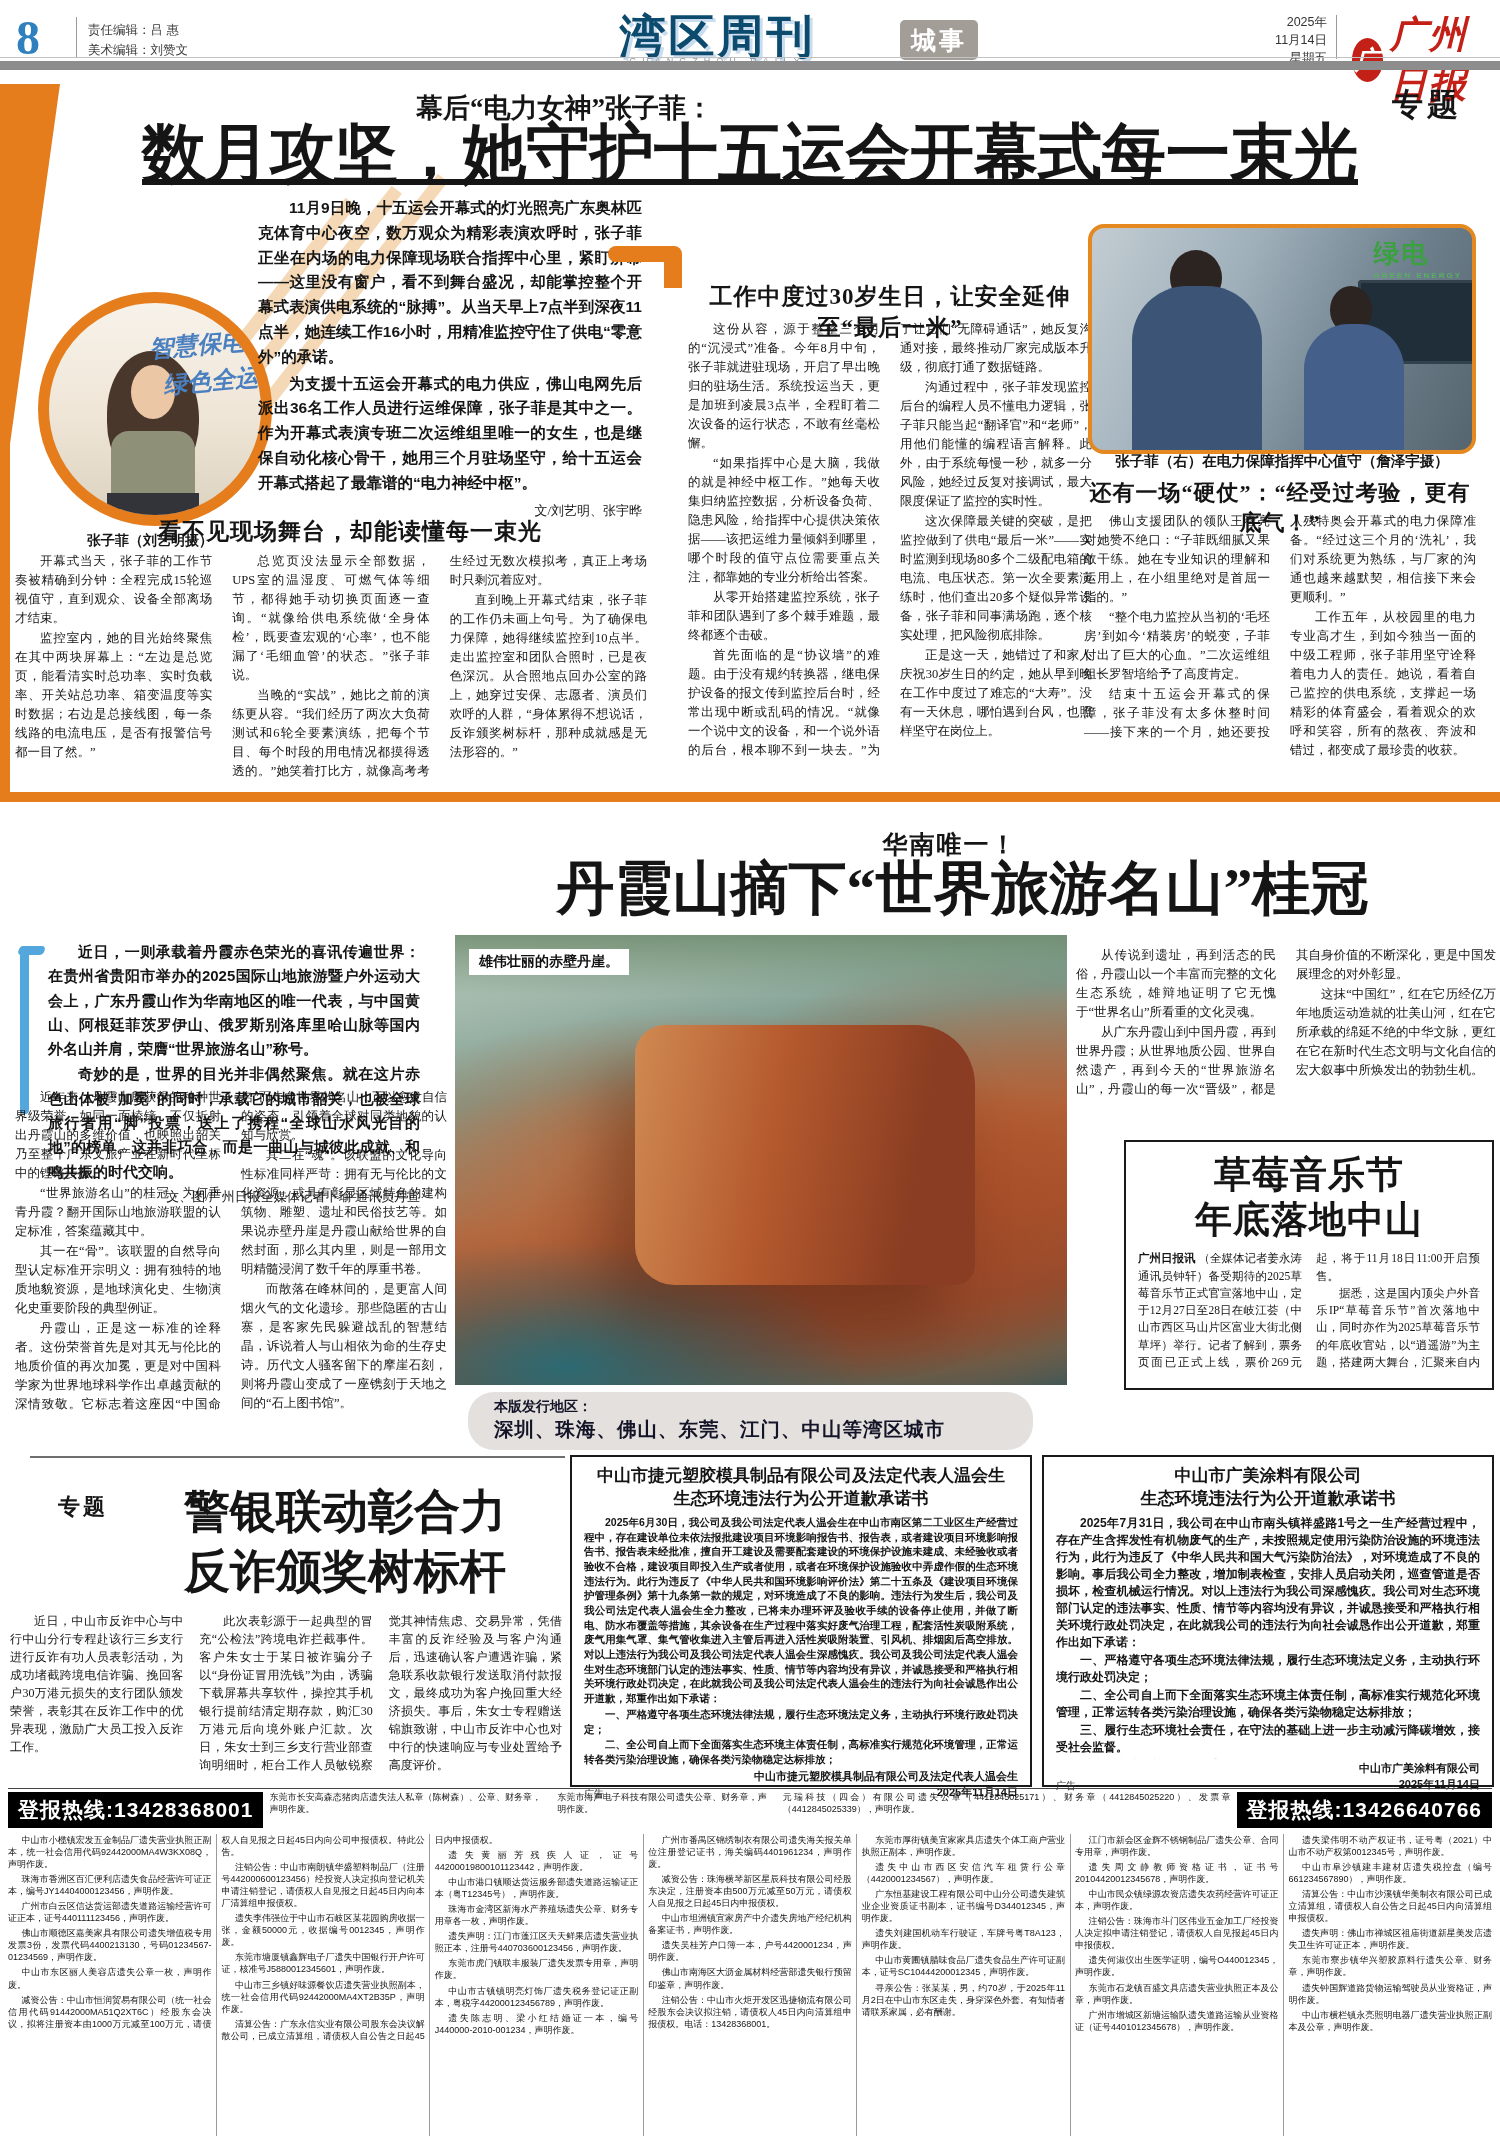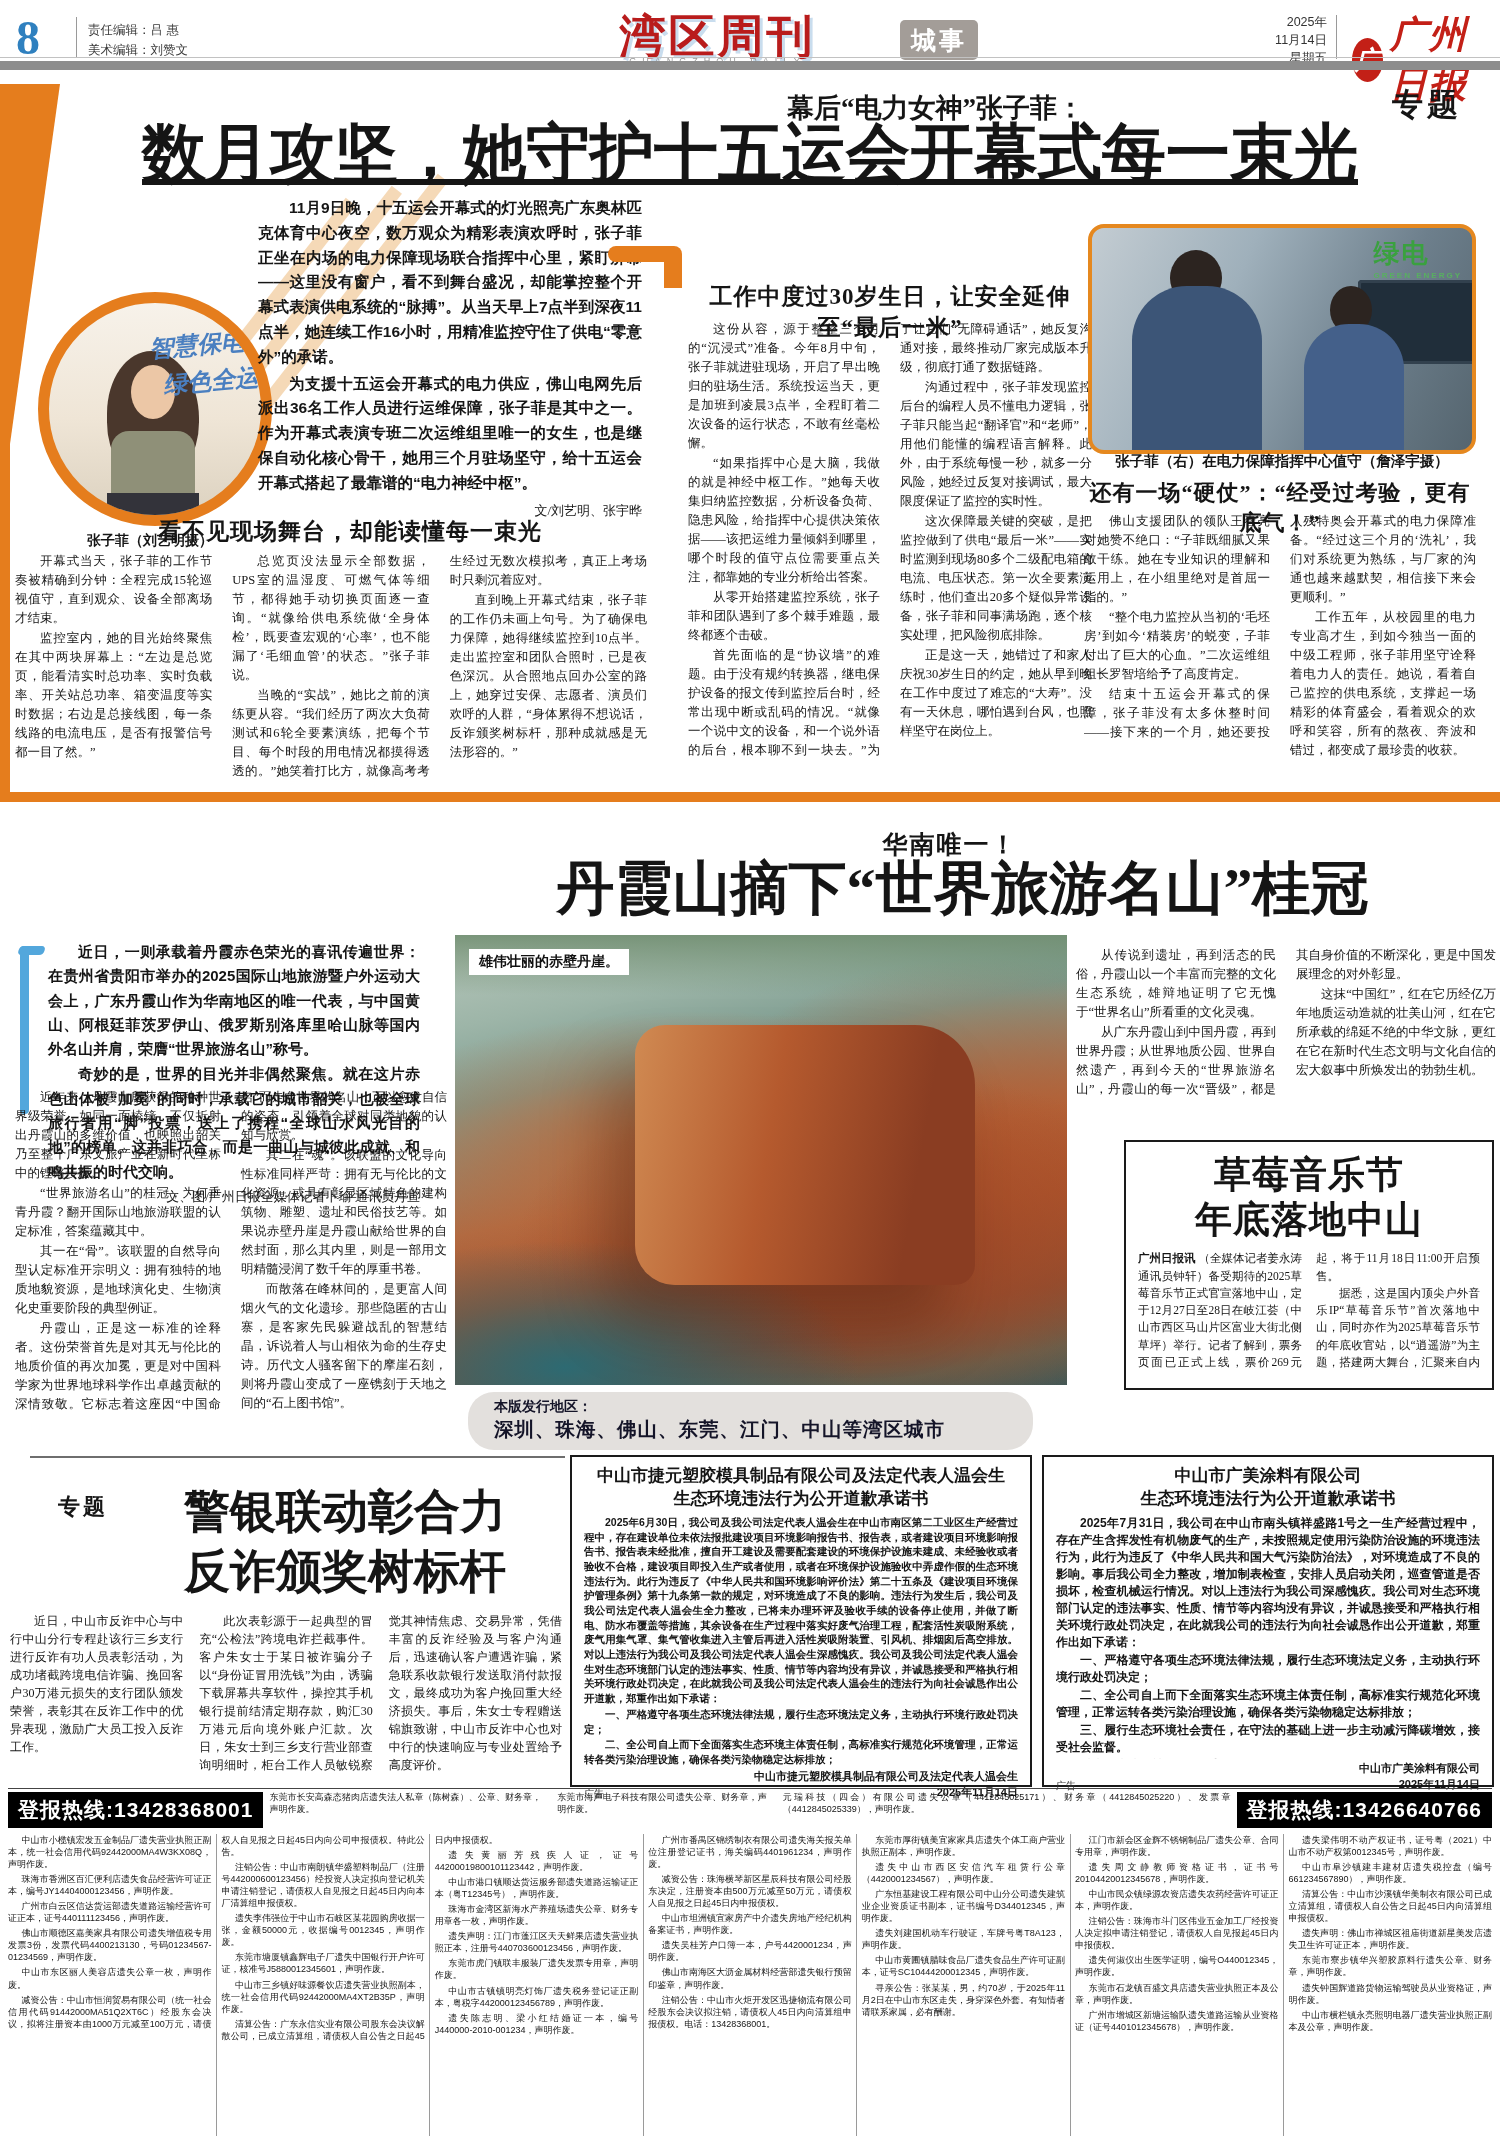--- a/index.html
+++ b/index.html
@@ -7,40 +7,40 @@
         font-family:"Liberation Sans",sans-serif;color:#151515;margin:0 auto;}
   .abs{position:absolute;}
   .ser{font-family:"Liberation Serif",serif;}
   .jt{text-align:justify;}
   .para{text-indent:2em;margin:0 0 1px 0;}
   
   .pageno{left:16px;top:10px;font:700 48px "Liberation Serif",serif;color:#2f80bf;}
   .hdiv{width:1px;background:#9a9a9a;}
   .editors{left:88px;top:20px;font-size:12.5px;color:#3a3a3a;line-height:1.6;}
   .masthead{left:545px;top:6px;width:345px;text-align:center;font:900 46px "Liberation Serif",serif;
-            color:#b91c1c;letter-spacing:3px;text-shadow:3px 3px 0 #c9ddee;}
+            color:#0c4a6e;letter-spacing:3px;text-shadow:3px 3px 0 #c9ddee;}
   .mastsub{left:545px;top:56px;width:345px;display:flex;align-items:center;gap:8px;color:#999;
            font-size:9px;letter-spacing:6px;}
   .mastsub .ln{flex:1;height:1px;background:#b5b5b5;}
   .badge{left:900px;top:20px;width:78px;height:40px;background:#a39d98;border-radius:5px;color:#fff;
          font:700 25px "Liberation Sans",sans-serif;display:flex;align-items:center;justify-content:center;letter-spacing:3px;}
   .hdate{left:1235px;top:13px;width:92px;text-align:right;font-size:12.5px;color:#333;line-height:1.45;}
   .logo{left:1352px;top:10px;display:flex;align-items:center;gap:7px;}
   .logo-c{width:44px;height:44px;border-radius:50%;background:#c32017;color:#fff;display:flex;
           align-items:center;justify-content:center;font:italic 700 26px "Liberation Serif",serif;}
   .logo-n{font:italic 900 37px "Liberation Serif",serif;color:#c32017;letter-spacing:2px;}
   .rule-thin{left:0;top:57px;width:1500px;height:1px;background:#c2c2c2;}
   .rule-thick{left:0;top:61px;width:1500px;height:9px;background:#8d8d8d;}
   
   .a1-leftbar{left:0;top:84px;width:10px;height:718px;background:#e57d1d;}
   .a1-wedge{left:0;top:84px;width:60px;height:360px;background:#e57d1d;
             clip-path:polygon(0 0,60px 0,10px 100%,0 100%);}
   .a1-botbar{left:0;top:792px;width:1500px;height:10px;background:#e57d1d;}
   .stripe{width:13px;height:300px;background:#f3cfa5;transform:rotate(38deg);opacity:.8;}
-  .a1-kicker{left:464px;top:90px;width:620px;text-align:right;font:700 27px "Liberation Serif",serif;}
+  .a1-kicker{left:416px;top:90px;width:620px;text-align:left;font:700 27px "Liberation Serif",serif;}
   .a1-tag{left:1392px;top:84px;font:700 31px "Liberation Serif",serif;letter-spacing:4px;}
   .a1-headline{left:15px;top:110px;width:1470px;text-align:center;font:900 64px "Liberation Serif",serif;
                letter-spacing:0px;white-space:nowrap;text-decoration:underline;}
   .circle{left:38px;top:292px;width:212px;height:212px;border-radius:50%;border:11px solid #e57d1d;
           background:linear-gradient(180deg,#f7f2ea 0%,#efe5d6 55%,#dcd2c0 100%);overflow:hidden;}
   .hair{position:absolute;left:58px;top:48px;width:92px;height:130px;border-radius:48% 52% 45% 45%;background:#4a372c;}
   .face{position:absolute;left:82px;top:62px;width:44px;height:54px;border-radius:50%;background:#ecc7a6;}
   .torso{position:absolute;left:62px;top:128px;width:84px;height:70px;border-radius:18px 18px 0 0;background:#8f9078;}
   .skirt{position:absolute;left:58px;top:190px;width:92px;height:40px;background:#33333a;}
   .cp-t1{position:absolute;right:16px;top:26px;font:italic 700 24px "Liberation Serif",serif;color:#4a7fc0;transform:rotate(-5deg);}

